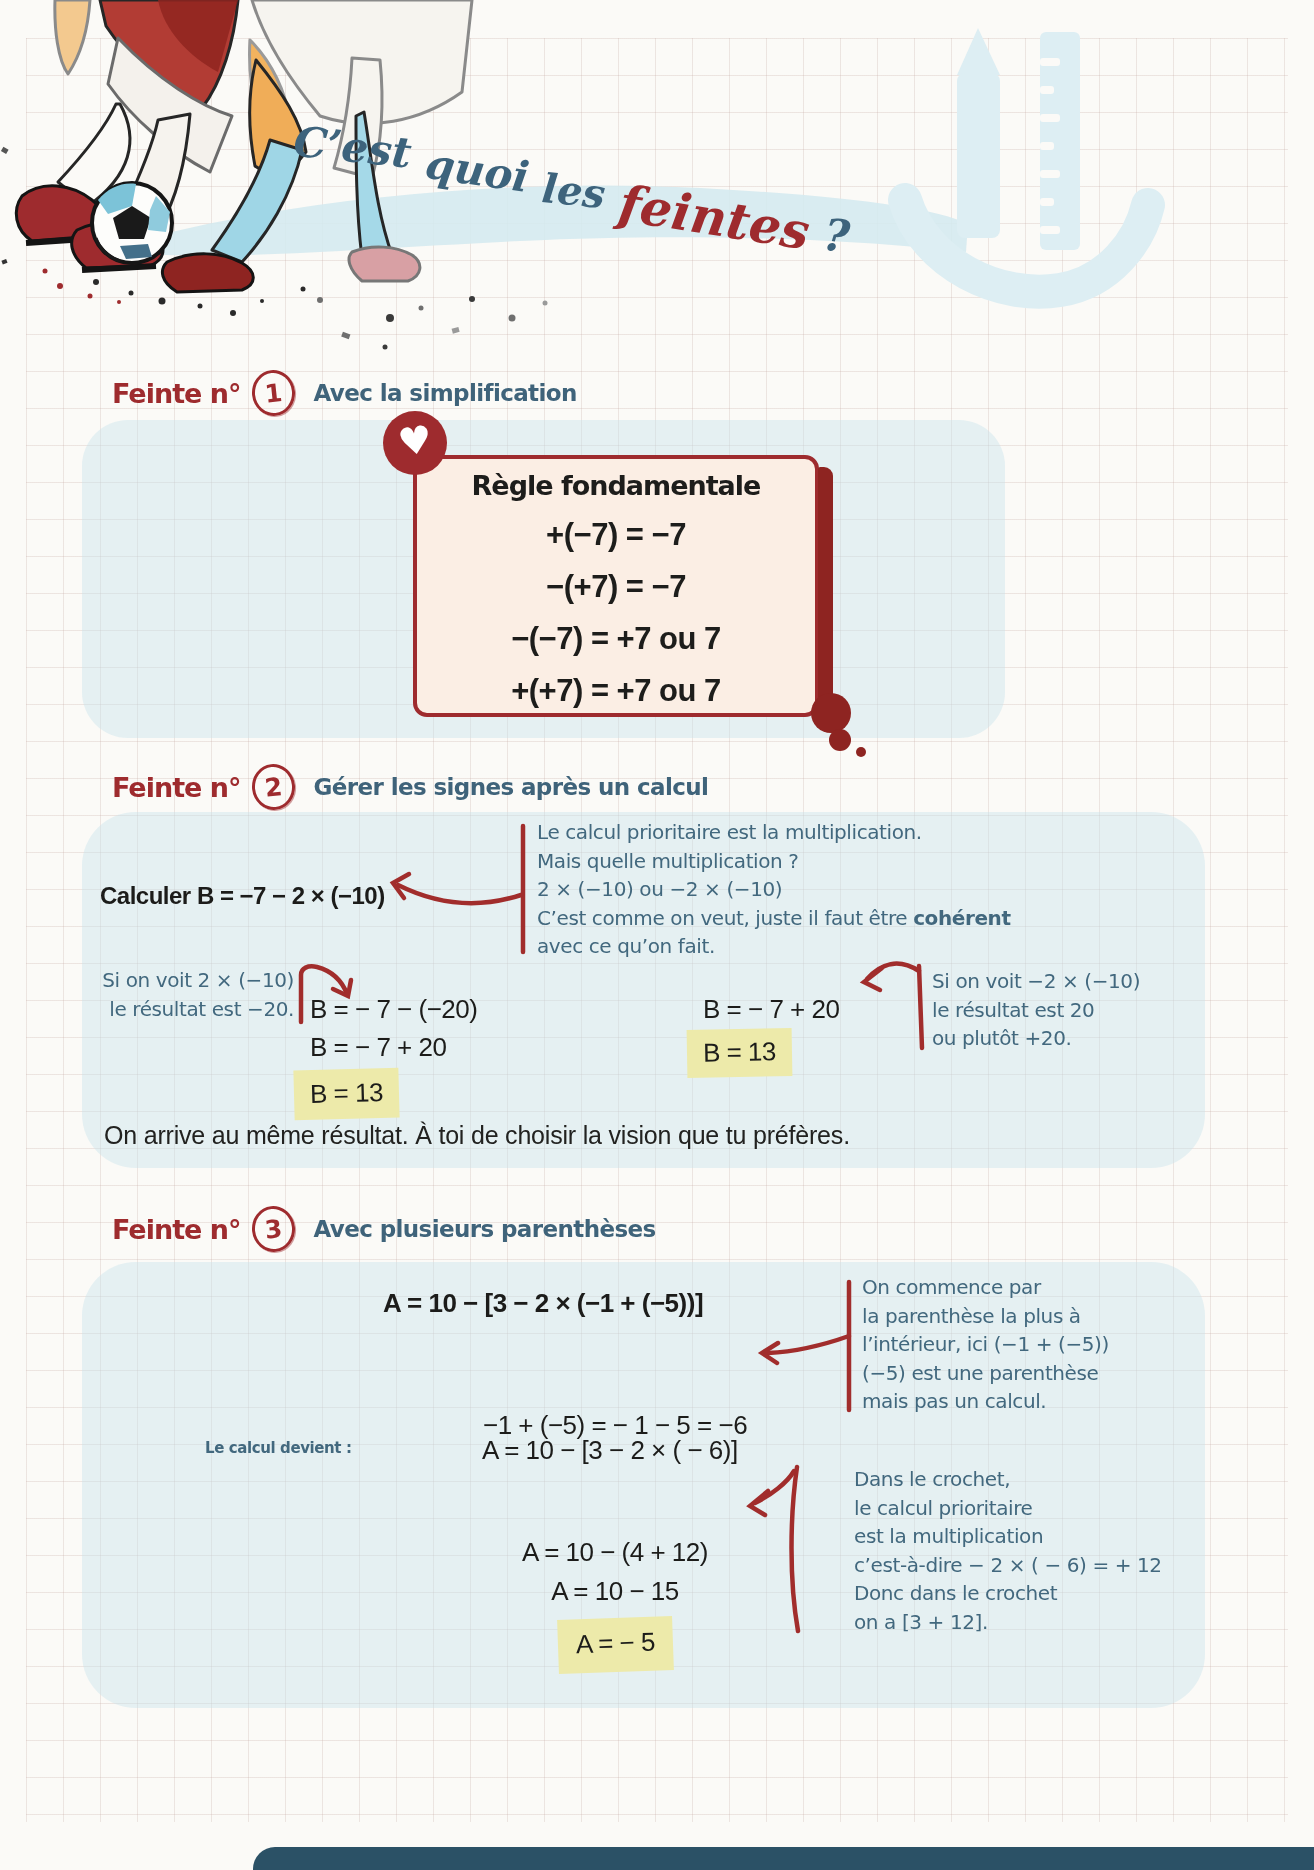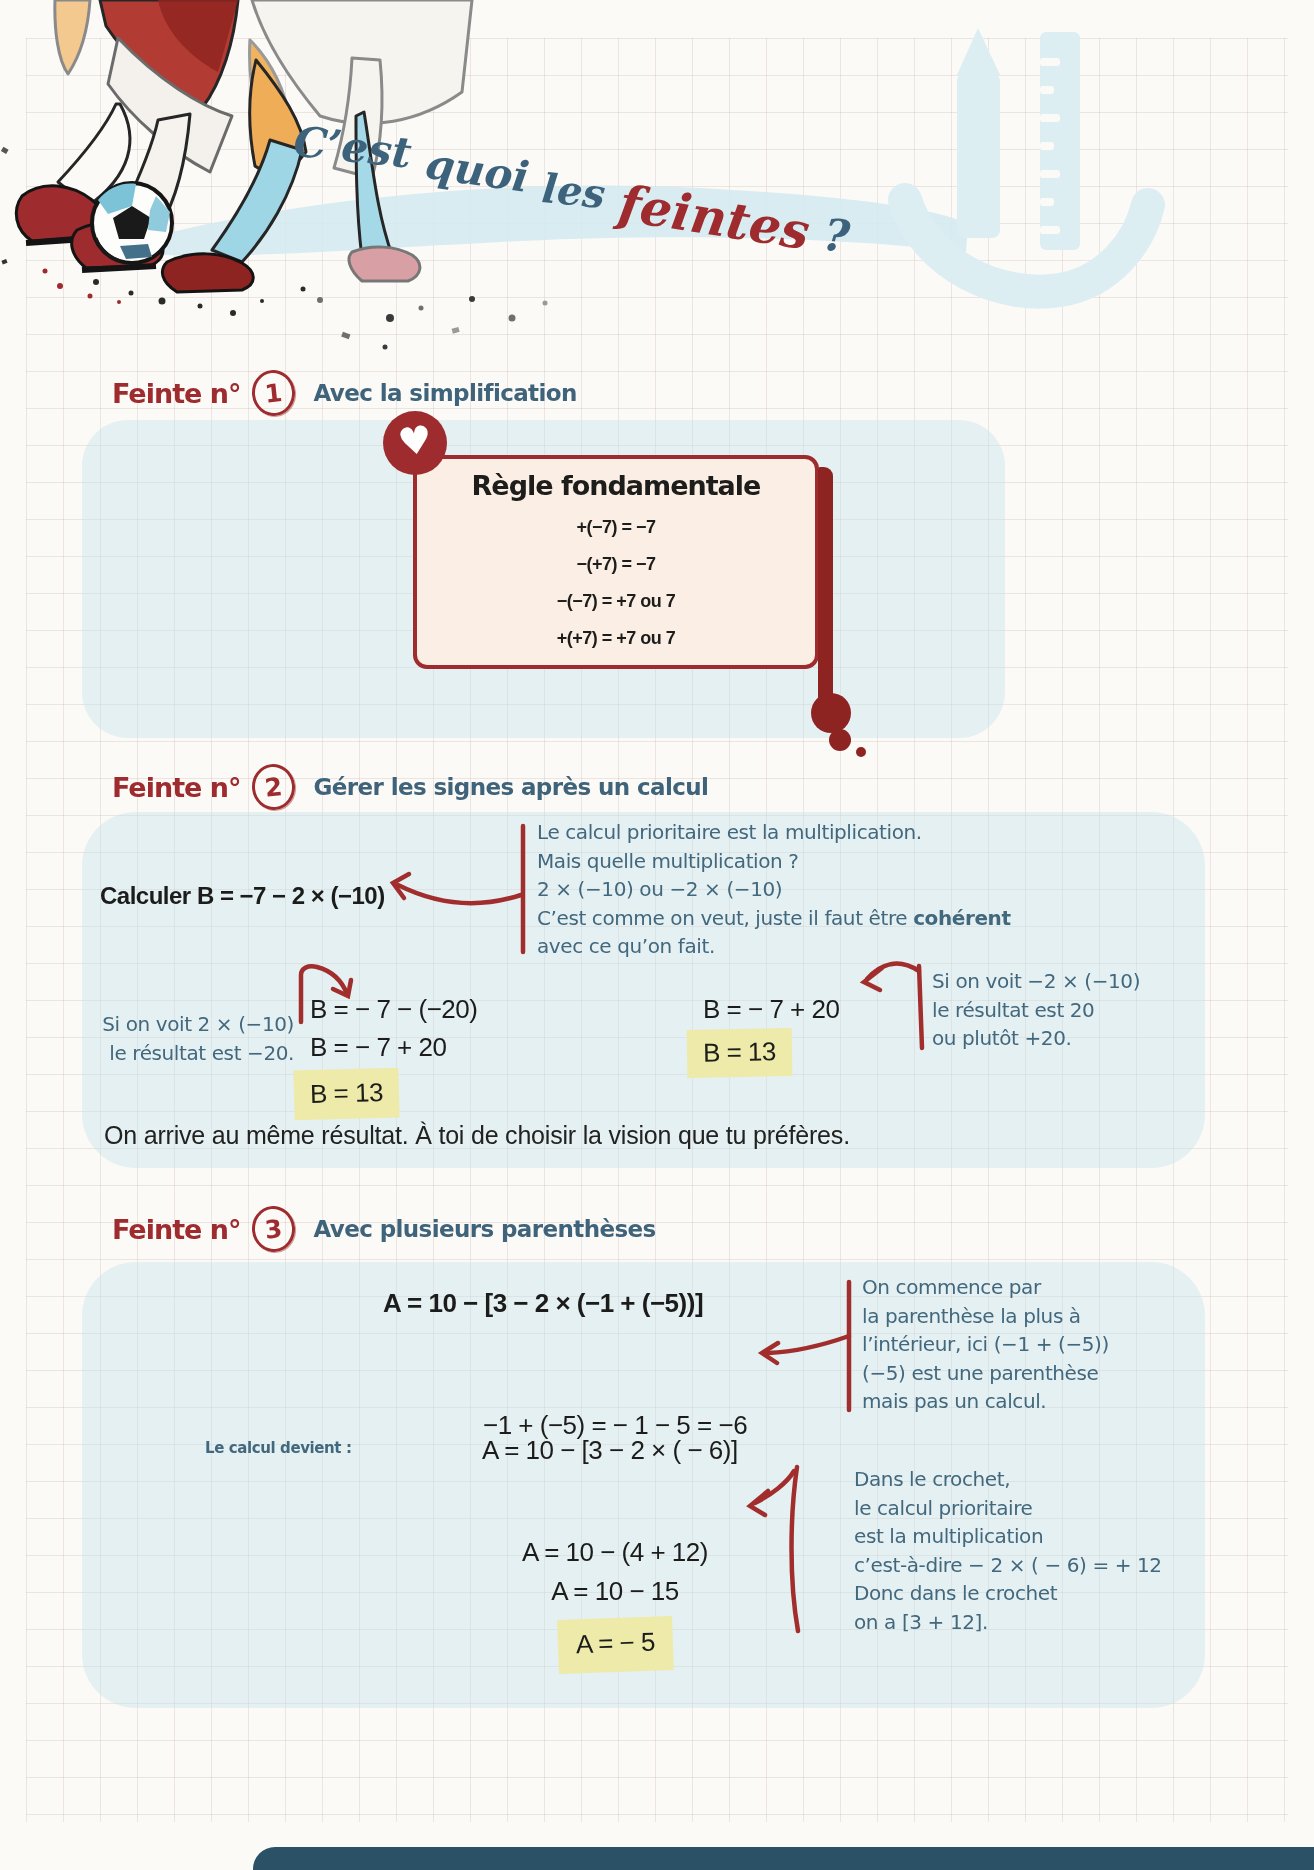--- a/index.html
+++ b/index.html
@@ -33,43 +33,43 @@
   .fh1{left:112px;top:370px;}
   .fh2{left:112px;top:764px;}
   .fh3{left:112px;top:1206px;}
   .f-label{font-family:"DejaVu Sans",sans-serif;font-weight:bold;font-size:27px;color:#9e2b2e;letter-spacing:-1px;}
   .f-circle{width:37px;height:40px;border:3px solid #9e2b2e;border-radius:50%;margin:0 10px 0 12px;
     display:flex;align-items:center;justify-content:center;color:#9e2b2e;font-weight:bold;font-size:25px;
     transform:rotate(-6deg);font-family:"DejaVu Sans",sans-serif;box-shadow:1px 1px 0 rgba(158,43,46,.45);}
   .f-sub{font-family:"DejaVu Sans",sans-serif;font-weight:bold;font-size:23px;color:#3f637a;letter-spacing:-0.6px;margin-left:8px;text-align:center;}
 
   
-  .rule-box{position:absolute;left:413px;top:455px;width:406px;height:214px;background:#fbeee4;
+  .rule-box{position:absolute;left:413px;top:455px;width:406px;height:262px;background:#fbeee4;
     border:4px solid #9e2b2e;border-radius:14px;box-sizing:border-box;text-align:center;z-index:20;}
   .rule-box::after{content:"";position:absolute;right:-18px;top:8px;width:15px;height:250px;
     background:#8e2421;border-radius:3px 12px 14px 6px;}
   .rule-title{margin-top:11px;font-family:"DejaVu Sans",sans-serif;font-weight:bold;font-size:27px;
     color:#1d1d1b;letter-spacing:-1px;}
-  .rule-line{font-family:"Liberation Sans",sans-serif;font-weight:bold;font-size:18px;color:#1d1d1b;
+  .rule-line{font-family:"Liberation Sans",sans-serif;font-weight:bold;font-size:31px;color:#1d1d1b;
     margin-top:16px;letter-spacing:-0.5px;}
   .heart-badge{position:absolute;left:383px;top:411px;width:64px;height:64px;background:#9e2b2e;
     border-radius:50%;display:flex;align-items:center;justify-content:center;z-index:25;}
   .heart-glyph{color:#fff;font-size:38px;line-height:1;margin-top:-4px;transform:rotate(-8deg);
     font-family:"DejaVu Sans",sans-serif;}
 
   
   .txt{position:absolute;white-space:nowrap;z-index:40;}
   .math{font-family:"Liberation Sans",sans-serif;color:#1c1c1a;font-size:26px;letter-spacing:-0.5px;}
   .math-b{font-weight:bold;}
   .note{font-family:"DejaVu Sans",sans-serif;color:#42687e;font-size:20px;line-height:28.6px;letter-spacing:-0.4px;}
   .nb{font-weight:bold;}
 
   .problem{left:100px;top:882px;font-size:24px;}
   .f2-note-r{left:537px;top:818px;}
-  .f2-note-l{left:98px;top:966px;width:196px;text-align:right;margin-top:44px;}
+  .f2-note-l{left:98px;top:966px;width:196px;text-align:right;}
   .f2-col1{left:310px;top:990px;line-height:38px;}
   .f2-col2{left:703px;top:990px;line-height:38px;}
   .f2-note-r2{left:932px;top:967px;}
   .hl{background:#edeaaa;padding:5px 16px 7px;display:inline-block;margin-left:-16px;margin-top:3px;
       transform:rotate(-1.5deg);}
   .hl2{background:#edeaaa;padding:4px 16px 6px;display:inline-block;margin-left:-16px;margin-top:1px;
       transform:rotate(-1deg);}
   .conclusion{left:104px;top:1121px;font-size:25px;font-family:"Liberation Sans",sans-serif;
       color:#222220;letter-spacing:-0.2px;font-weight:normal;}
 

